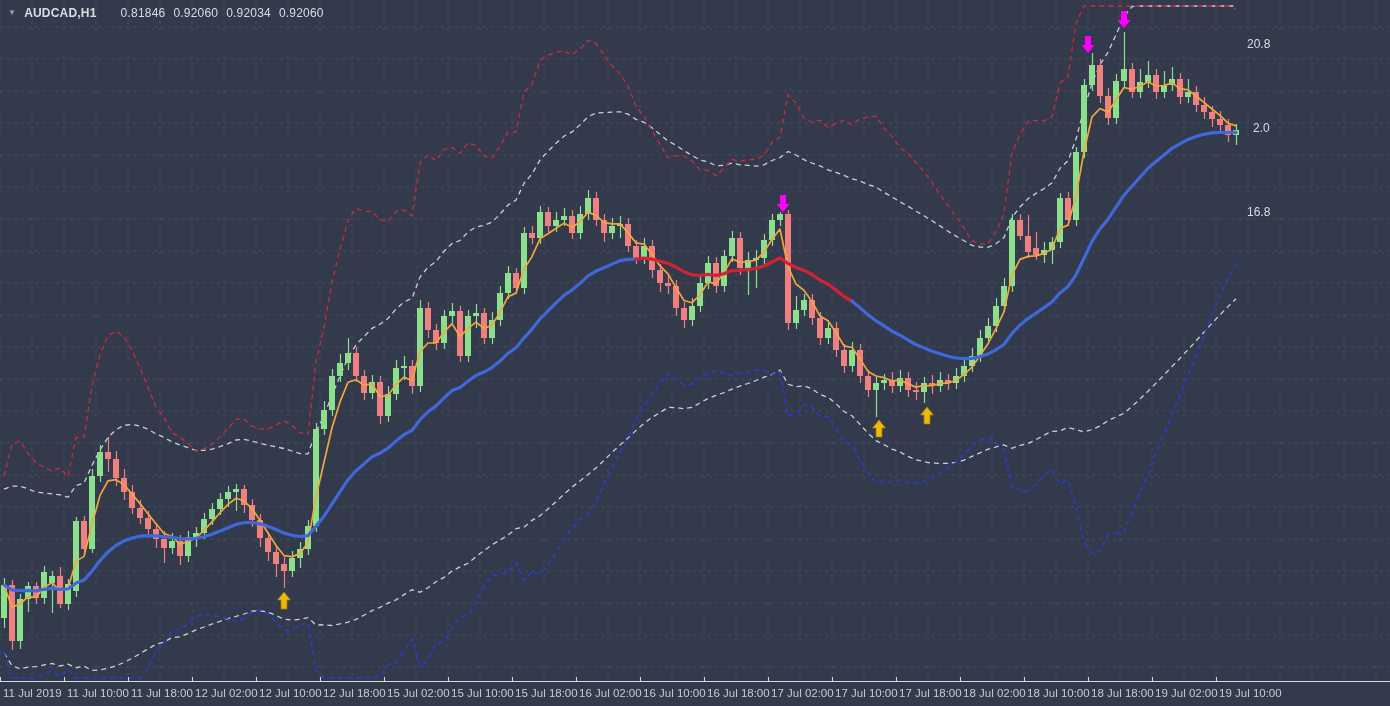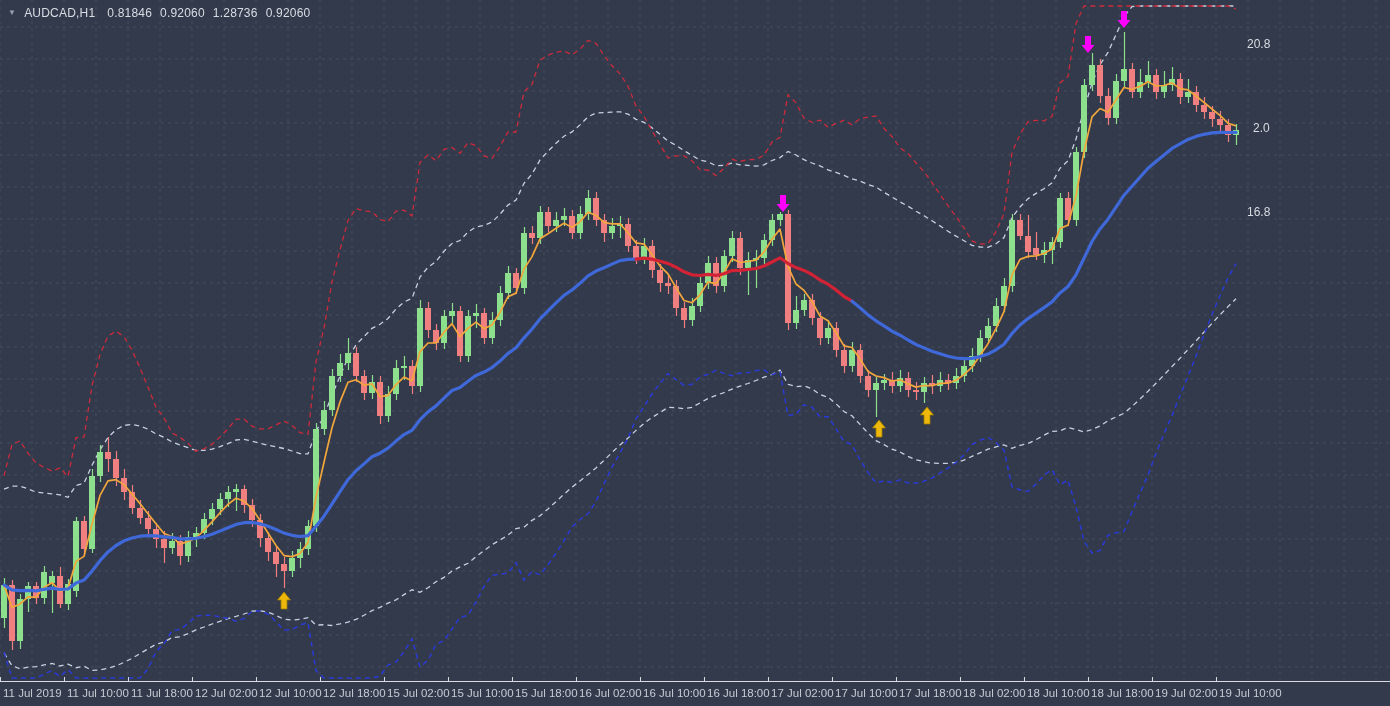--- a/index.html
+++ b/index.html
@@ -2,21 +2,21 @@
 <html><head>
 <meta charset="utf-8">
 <style>
   html,body{margin:0;padding:0;background:#222836;}
   .stage{position:relative;width:1390px;height:706px;overflow:hidden;
          font-family:"Liberation Sans",sans-serif;background:#333A4B;}
   .stage svg{position:absolute;left:0;top:0;display:block;}
   .header{position:absolute;left:8px;top:6px;display:flex;align-items:center;
           gap:8px;font-size:12px;color:#D8DDE4;letter-spacing:.2px;z-index:5;}
   .header .tri{font-size:8px;color:#96A0AE;cursor:pointer;line-height:1;}
-  .header .sym{margin-right:4px;}
+  .header .sym{margin-right:16px;font-weight:bold;}
   .header span{white-space:pre;}
 </style>
 </head>
 <body>
 
 <div class="stage">
   <svg id="chart-svg" width="1390" height="706" viewBox="0 0 1390 706">
       <rect x="0" y="0" width="1390" height="706" fill="#333A4B"></rect>
       <g>
         <line x1="0" y1="0" x2="0" y2="681" stroke="#444C5F" stroke-width="1" stroke-dasharray="3 4"></line>
@@ -464,16 +464,16 @@
         <text x="1247" y="48" fill="#D9DDE3" font-size="12" font-family="&quot;Liberation Sans&quot;,sans-serif">20.8</text>
         <text x="1253" y="132" fill="#D9DDE3" font-size="12" font-family="&quot;Liberation Sans&quot;,sans-serif">2.0</text>
         <text x="1247" y="216" fill="#D9DDE3" font-size="12" font-family="&quot;Liberation Sans&quot;,sans-serif">16.8</text>
       </g>
     </svg>
   <div class="header">
     <span class="tri">▼</span>
     <span class="sym">AUDCAD,H1</span>
     <span>0.81846</span>
     <span>0.92060</span>
-    <span>1.28736</span>
+    <span>0.92034</span>
     <span>0.92060</span>
   </div>
 </div>
 
 </body></html>

